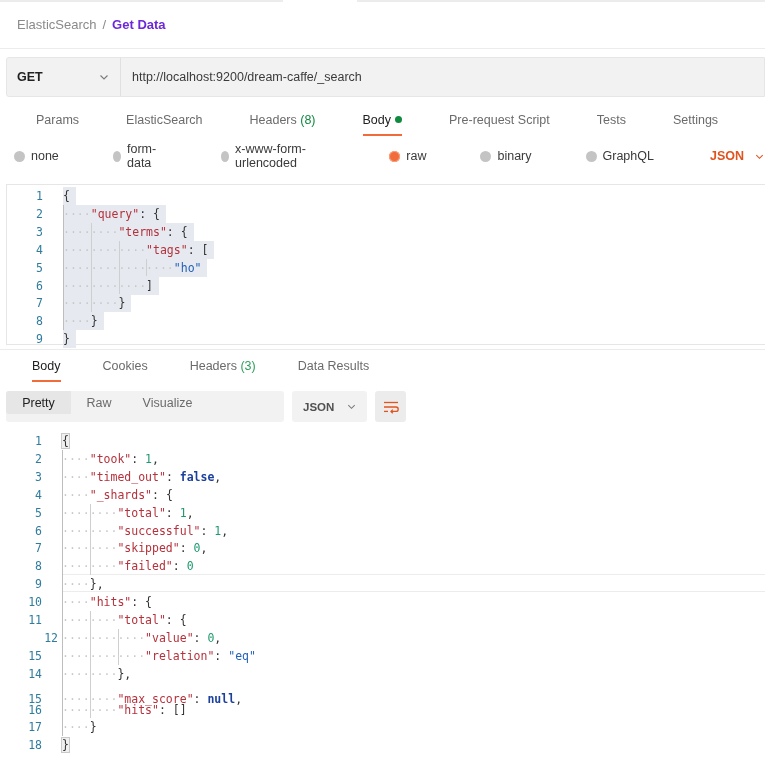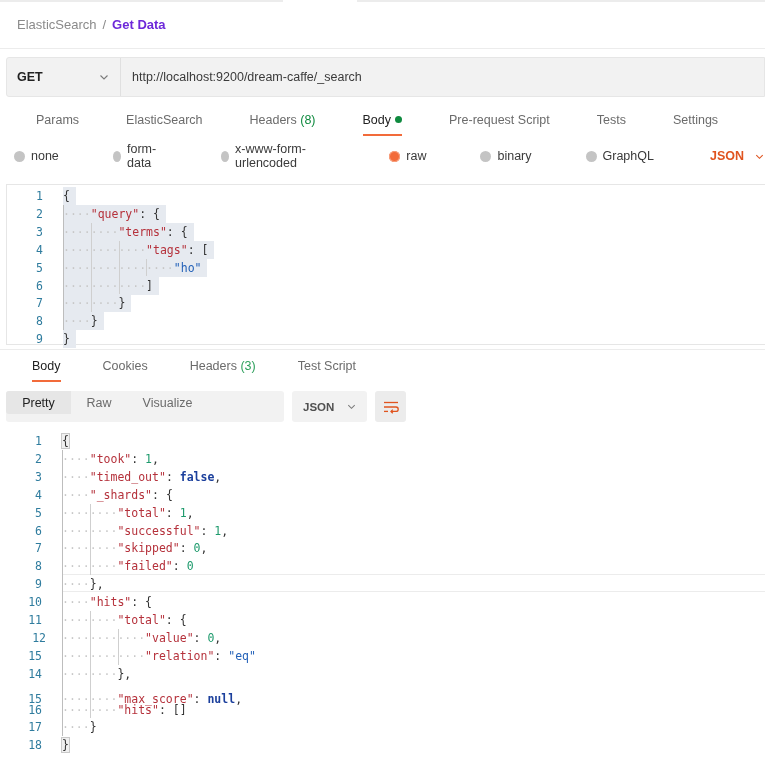--- a/index.html
+++ b/index.html
@@ -149,21 +149,21 @@
     <div class="guide" style="left: 111.6px; top: 55.7px; height: 53.7px;"></div>
     <div class="guide" style="left: 139.4px; top: 73.6px; height: 17.9px;"></div>
   </div>
 
 <div class="resp-divider"></div>
 
 <div class="resp-tabs">
   <div class="tab active"><span>Body</span></div>
   <div class="tab"><span>Cookies</span></div>
   <div class="tab"><span>Headers</span> <span class="count">(3)</span></div>
-  <div class="tab"><span>Test Script</span></div>
+  <div class="tab"><span>Data Results</span></div>
 </div>
 
 <div class="view-toolbar">
   <div class="seg-group">
     <div class="seg-btn active" style="width:65px;">Pretty</div>
     <div class="seg-btn" style="width:56px;">Raw</div>
     <div class="seg-btn" style="width:81px;">Visualize</div>
   </div>
   <div class="fmt-sel">
     <span>JSON</span>
@@ -187,21 +187,21 @@
     <div class="line" style="top: 36.8px; width: 100%;"><span class="ln" style="left: 0px;">3</span><span class="txt" style="left: 56px;"><span class="ws">····</span><span><span class="k">"timed_out"</span><span class="p">: </span><span class="b">false</span><span class="p">,</span></span></span></div>
     <div class="line" style="top: 54.7px; width: 100%;"><span class="ln" style="left: 0px;">4</span><span class="txt" style="left: 56px;"><span class="ws">····</span><span><span class="k">"_shards"</span><span class="p">: </span><span class="p">{</span></span></span></div>
     <div class="line" style="top: 72.6px; width: 100%;"><span class="ln" style="left: 0px;">5</span><span class="txt" style="left: 56px;"><span class="ws">········</span><span><span class="k">"total"</span><span class="p">: </span><span class="n">1</span><span class="p">,</span></span></span></div>
     <div class="line" style="top: 90.5px; width: 100%;"><span class="ln" style="left: 0px;">6</span><span class="txt" style="left: 56px;"><span class="ws">········</span><span><span class="k">"successful"</span><span class="p">: </span><span class="n">1</span><span class="p">,</span></span></span></div>
     <div class="line" style="top: 108.4px; width: 100%;"><span class="ln" style="left: 0px;">7</span><span class="txt" style="left: 56px;"><span class="ws">········</span><span><span class="k">"skipped"</span><span class="p">: </span><span class="n">0</span><span class="p">,</span></span></span></div>
     <div class="line" style="top: 126.3px; width: 100%;"><span class="ln" style="left: 0px;">8</span><span class="txt" style="left: 56px;"><span class="ws">········</span><span><span class="k">"failed"</span><span class="p">: </span><span class="n">0</span></span></span></div>
     <div class="active-line" style="top: 143.2px;"></div>
     <div class="line" style="top: 144.2px; width: 100%;"><span class="ln" style="left: 0px;">9</span><span class="txt" style="left: 56px;"><span class="ws">····</span><span><span class="p">},</span></span></span></div>
     <div class="line" style="top: 162.1px; width: 100%;"><span class="ln" style="left: 0px;">10</span><span class="txt" style="left: 56px;"><span class="ws">····</span><span><span class="k">"hits"</span><span class="p">: </span><span class="p">{</span></span></span></div>
     <div class="line" style="top: 180px; width: 100%;"><span class="ln" style="left: 0px;">11</span><span class="txt" style="left: 56px;"><span class="ws">········</span><span><span class="k">"total"</span><span class="p">: </span><span class="p">{</span></span></span></div>
-    <div class="line" style="top: 197.9px; width: 100%;"><span class="ln" style="left: 4px; text-align: right;">12</span><span class="txt" style="left: 56px;"><span class="ws">············</span><span><span class="k">"value"</span><span class="p">: </span><span class="n">0</span><span class="p">,</span></span></span></div>
+    <div class="line" style="top: 197.9px; width: 100%;"><span class="ln" style="left: 16px; text-align: right;">12</span><span class="txt" style="left: 56px;"><span class="ws">············</span><span><span class="k">"value"</span><span class="p">: </span><span class="n">0</span><span class="p">,</span></span></span></div>
     <div class="line" style="top: 215.8px; width: 100%;"><span class="ln" style="left: 0px;">15</span><span class="txt" style="left: 56px;"><span class="ws">············</span><span><span class="k">"relation"</span><span class="p">: </span><span class="s">"eq"</span></span></span></div>
     <div class="line" style="top: 233.7px; width: 100%;"><span class="ln" style="left: 0px;">14</span><span class="txt" style="left: 56px;"><span class="ws">········</span><span><span class="p">},</span></span></span></div>
     <div class="line" style="top: 259px; width: 100%;"><span class="ln" style="left: 0px;">15</span><span class="txt" style="left: 56px;"><span class="ws">········</span><span><span class="k">"max_score"</span><span class="p">: </span><span class="b">null</span><span class="p">,</span></span></span></div>
     <div class="line" style="top: 269.5px; width: 100%;"><span class="ln" style="left: 0px;">16</span><span class="txt" style="left: 56px;"><span class="ws">········</span><span><span class="k">"hits"</span><span class="p">: </span><span class="p">[]</span></span></span></div>
     <div class="line" style="top: 287.4px; width: 100%;"><span class="ln" style="left: 0px;">17</span><span class="txt" style="left: 56px;"><span class="ws">····</span><span><span class="p">}</span></span></span></div>
     <div class="line" style="top: 305.3px; width: 100%;"><span class="ln" style="left: 0px;">18</span><span class="txt" style="left: 56px;"><span class="ws"></span><span class="bracket-match"><span class="p">}</span></span></span></div>
     <div class="guide" style="left: 56px; top: 18.9px; height: 286.4px; background: rgb(189, 189, 189);"></div>
     <div class="guide" style="left: 83.8px; top: 72.6px; height: 71.6px;"></div>
     <div class="guide" style="left: 83.8px; top: 180px; height: 107.4px;"></div>
     <div class="guide" style="left: 111.6px; top: 197.9px; height: 35.8px;"></div>

